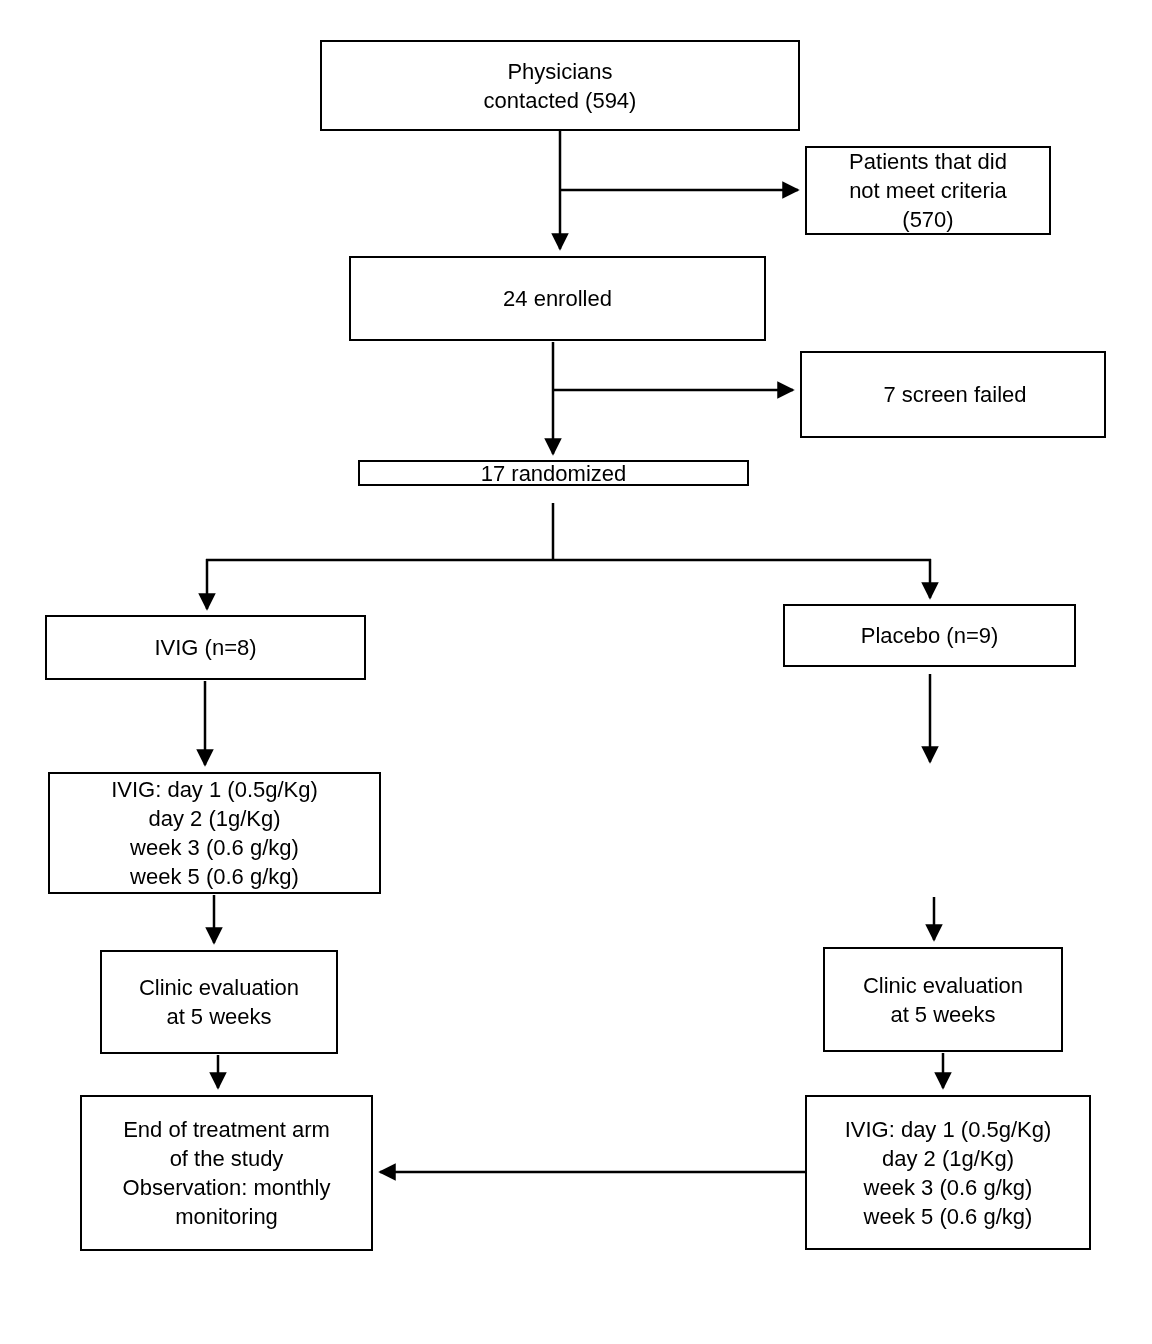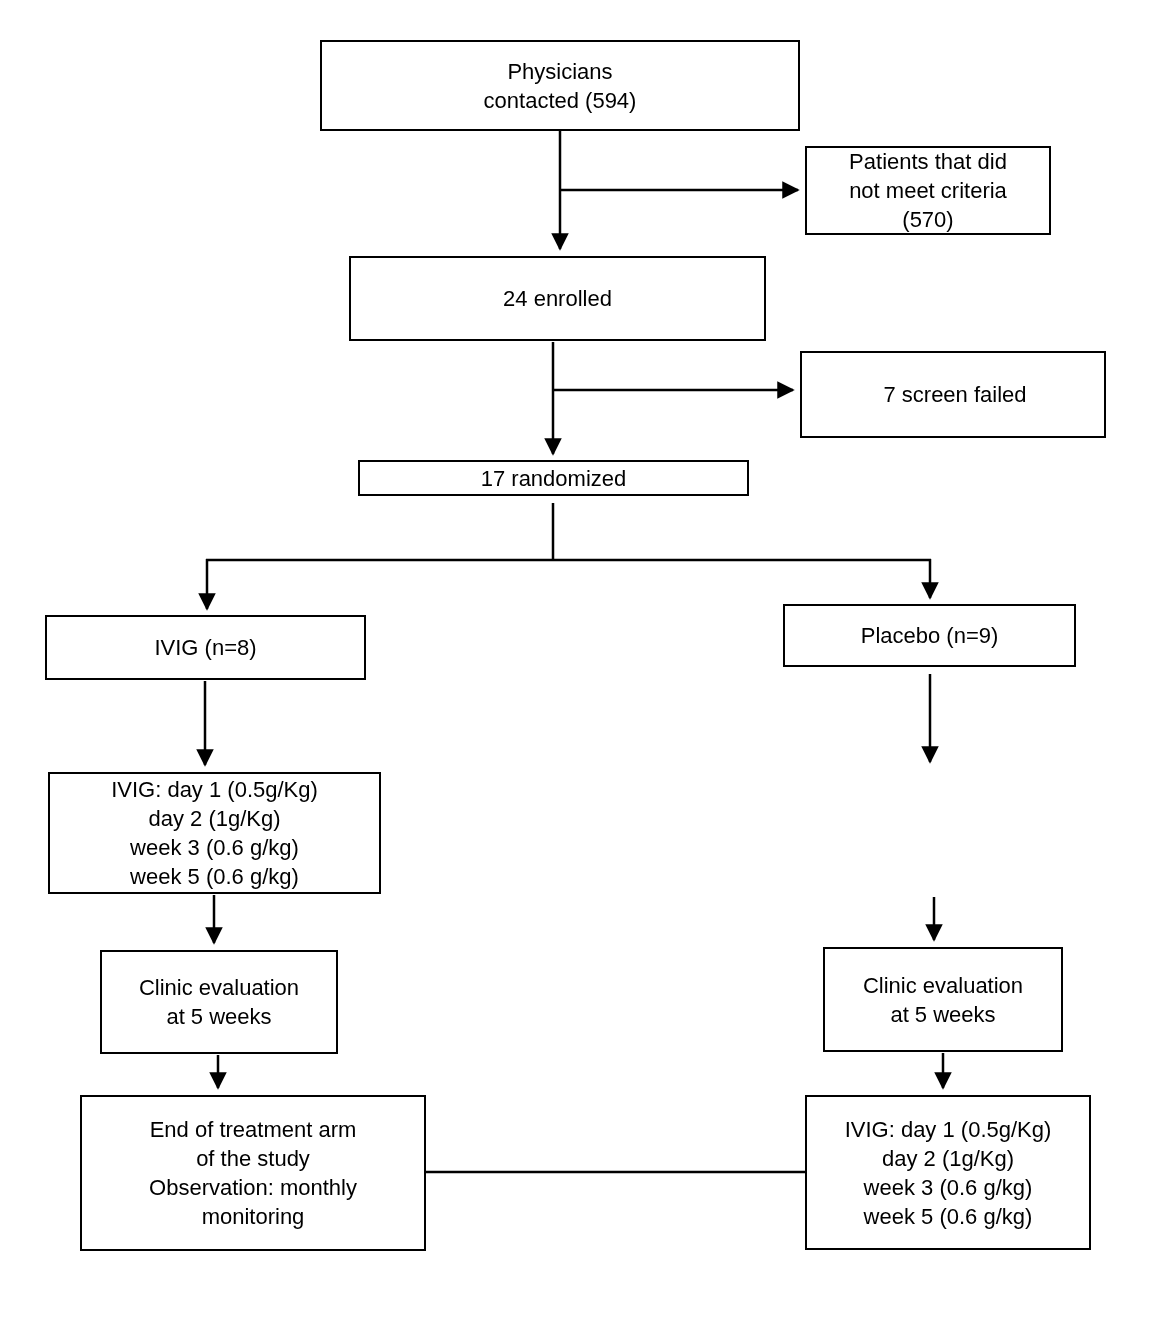--- a/index.html
+++ b/index.html
@@ -80,39 +80,39 @@
 contacted (594)</div>
 
   <div class="box" style="left:805px; top:146px; width:246px; height:89px;">Patients that did
 not meet criteria
 (570)</div>
 
   <div class="box" style="left:313px; top:256px; width:417px; height:85px;margin-left:36px;">24 enrolled</div>
 
   <div class="box" style="left:800px; top:351px; width:306px; height:87px;padding-left:12px;">7 screen failed</div>
 
-  <div class="box" style="left:358px; top:460px; width:391px; height:36px;">17 randomized</div>
+  <div class="box" style="left:358px; top:460px; width:391px; height:26px;">17 randomized</div>
 
   <div class="box" style="left:45px; top:615px; width:321px; height:65px;">IVIG (n=8)</div>
 
   <div class="box" style="left:783px; top:604px; width:293px; height:63px;">Placebo  (n=9)</div>
 
   <div class="box" style="left:48px; top:772px; width:333px; height:122px;">IVIG: day 1 (0.5g/Kg)
 day 2 (1g/Kg)
 week 3  (0.6 g/kg)
 week 5 (0.6 g/kg)</div>
 
 
   <div class="box" style="left:100px; top:950px; width:238px; height:104px;">Clinic  evaluation
 at 5 weeks</div>
 
   <div class="box" style="left:823px; top:947px; width:240px; height:105px;">Clinic  evaluation
 at 5 weeks</div>
 
-  <div class="box" style="left:80px; top:1095px; width:346px; height:156px;">End of treatment arm
+  <div class="box" style="left:80px; top:1095px; width:293px; height:156px;">End of treatment arm
 of the study
 Observation: monthly
 monitoring</div>
 
   <div class="box" style="left:805px; top:1095px; width:286px; height:155px;">IVIG: day 1 (0.5g/Kg)
 day 2 (1g/Kg)
 week 3  (0.6 g/kg)
 week 5 (0.6 g/kg)</div>
 
 </div>

